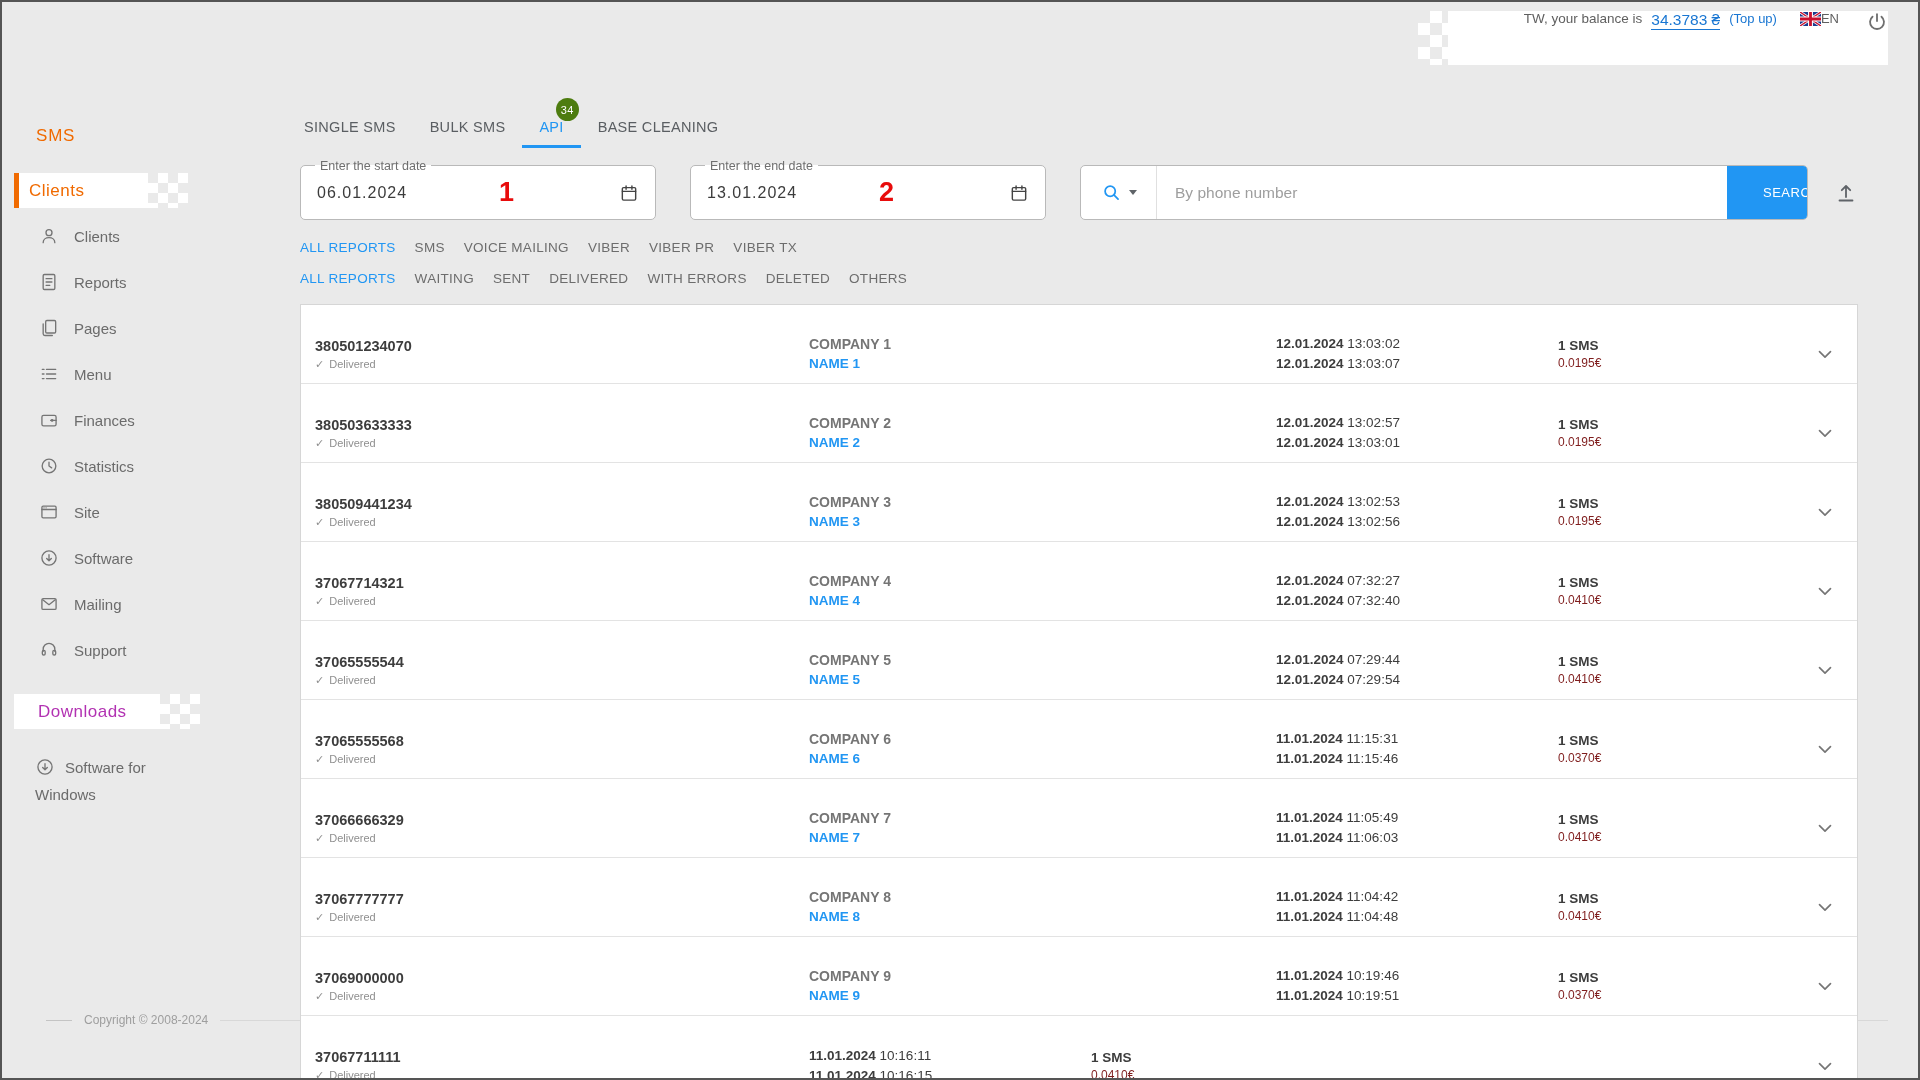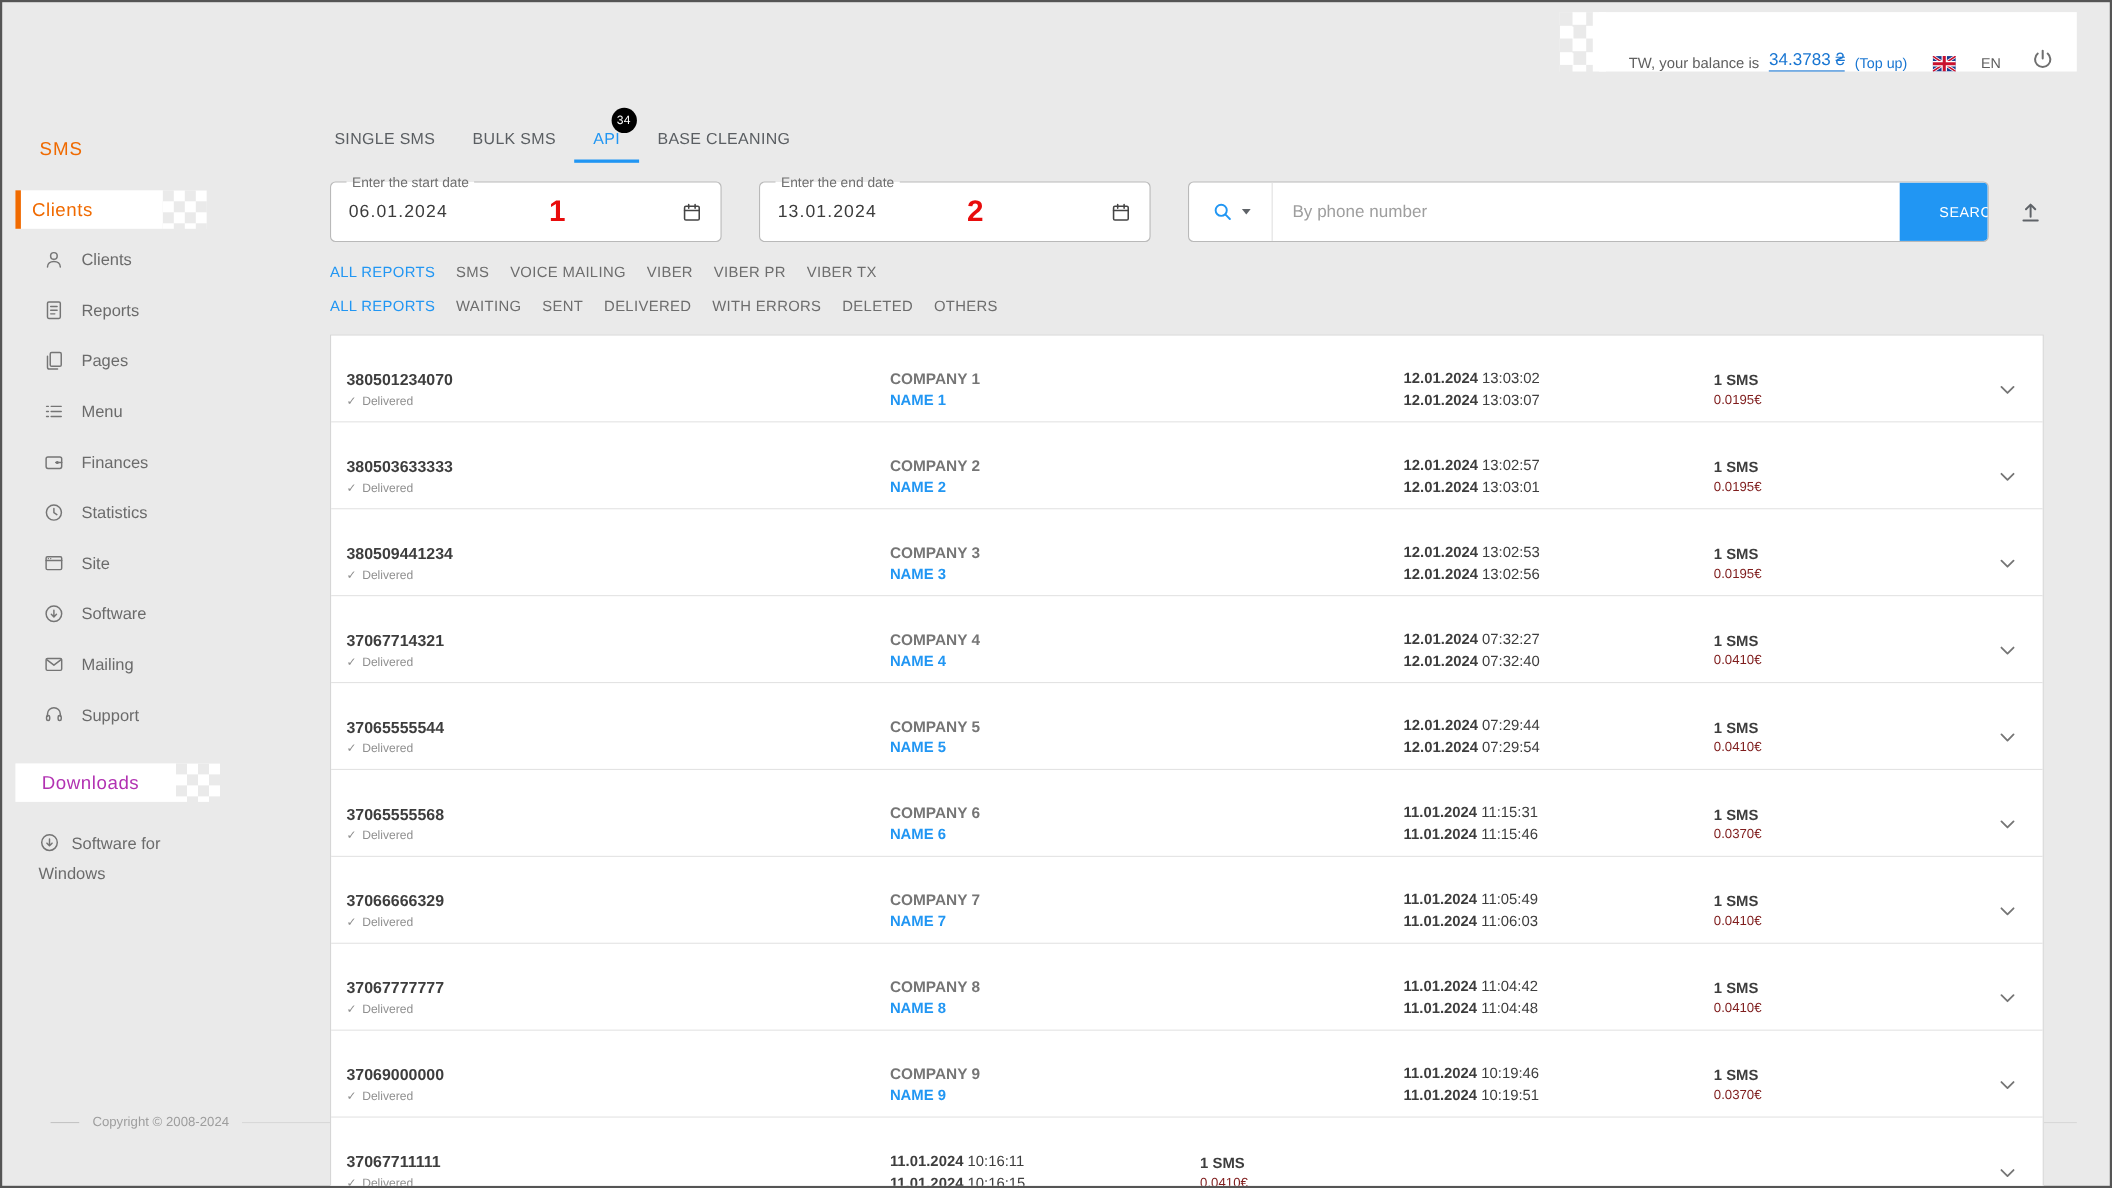--- a/index.html
+++ b/index.html
@@ -2,27 +2,27 @@
 <html><head>
 <meta charset="utf-8">
 <style>
   * { margin:0; padding:0; box-sizing:border-box; }
   html,body { width:1920px; height:1080px; }
   body { font-family:"Liberation Sans", sans-serif; background:#ffffff; }
   .screen { position:relative; width:1920px; height:1080px; background:#eaeaea; border:2px solid #555; overflow:hidden; }
 
   
   .balance-box { position:absolute; top:9px; right:30px; width:440px; height:54px; background:#fff;
-                 display:flex; align-items:flex-end; justify-content:flex-end; gap:9px; padding-right:20px; }
+                 display:flex; align-items:flex-start; justify-content:flex-end; gap:9px; }
   .checker-top { position:absolute; left:-30px; top:0; width:42px; height:54px;
                  background:repeating-conic-gradient(#fff 0% 25%, transparent 0% 50%); background-size:24px 24px; }
   .balance-prefix { font-size:13.5px; color:#5f5f5f; }
   .balance-amount { font-size:15.5px; color:#1976d2; border-bottom:1px solid #1976d2; cursor:pointer; }
   .topup { font-size:13px; color:#1976d2; cursor:pointer; margin-right:14px; }
-  .lang { display:flex; align-items:center; gap:23px; cursor:pointer; margin-right:18px; }
+  .lang { display:flex; align-items:center; gap:0; cursor:pointer; margin-right:18px; }
   .lang-label { font-size:13px; color:#5f5f5f; }
   .power { display:flex; align-items:center; cursor:pointer; }
 
   
   .sidebar { position:absolute; left:0; top:0; width:262px; height:100%; }
   .sms-header { position:absolute; top:124px; left:34px; font-size:17px; color:#f06a00; letter-spacing:0.8px; cursor:pointer; }
   .banner { position:relative; background:#fff; height:35px; display:flex; align-items:center; font-size:17px; letter-spacing:0.5px; cursor:pointer; }
   .banner::after { content:""; position:absolute; right:-40px; top:0; width:40px; height:35px;
                    background:repeating-conic-gradient(#fff 0% 25%, transparent 0% 50%); background-size:20px 20px; }
   .clients-banner { position:absolute; top:171px; left:12px; width:134px; border-left:5px solid #f06a00; padding-left:10px; color:#f06a00; }
@@ -39,21 +39,21 @@
   .copy-line { flex:1; height:1px; background:#d8d8d8; }
 
   
   .content { position:absolute; left:298px; top:98px; width:1558px; }
 
   .tabs { display:flex; margin-left:-13px; height:48px; }
   .tab { position:relative; display:flex; align-items:flex-end; padding:0 17px 13px; font-size:14.5px; letter-spacing:0.3px;
          color:#5a5e62; cursor:pointer; white-space:nowrap; }
   .tab.active { color:#2196F3; }
   .tab.active::after { content:""; position:absolute; left:0; right:0; bottom:0; height:3px; background:#2196F3; }
-  .badge { position:absolute; top:-2px; right:2px; width:23px; height:23px; border-radius:50%; background:#000000;
+  .badge { position:absolute; top:-2px; right:2px; width:23px; height:23px; border-radius:50%; background:#4d7c0f;
            color:#fff; font-size:11px; display:flex; align-items:center; justify-content:center; }
 
   .filter-bar { display:flex; align-items:center; gap:34px; margin-top:17px; }
   .date-field { position:relative; width:356px; height:55px; background:#fff; border:1px solid #b9b9b9; border-radius:5px;
                 display:flex; align-items:center; padding:0 16px; cursor:pointer; }
   .date-field .flabel { position:absolute; top:-8px; left:14px; font-size:12.5px; color:#6f6f6f; padding:0 5px; line-height:16px;
                 background:linear-gradient(to bottom,#eaeaea 45%,#ffffff 45%); }
   .date-field .value { font-size:16px; color:#3c3c3c; letter-spacing:1px; }
   .date-field .cal { margin-left:auto; display:flex; cursor:pointer; }
   .annotation { position:absolute; font-size:27px; font-weight:bold; color:#e80c0c; top:11px; }

